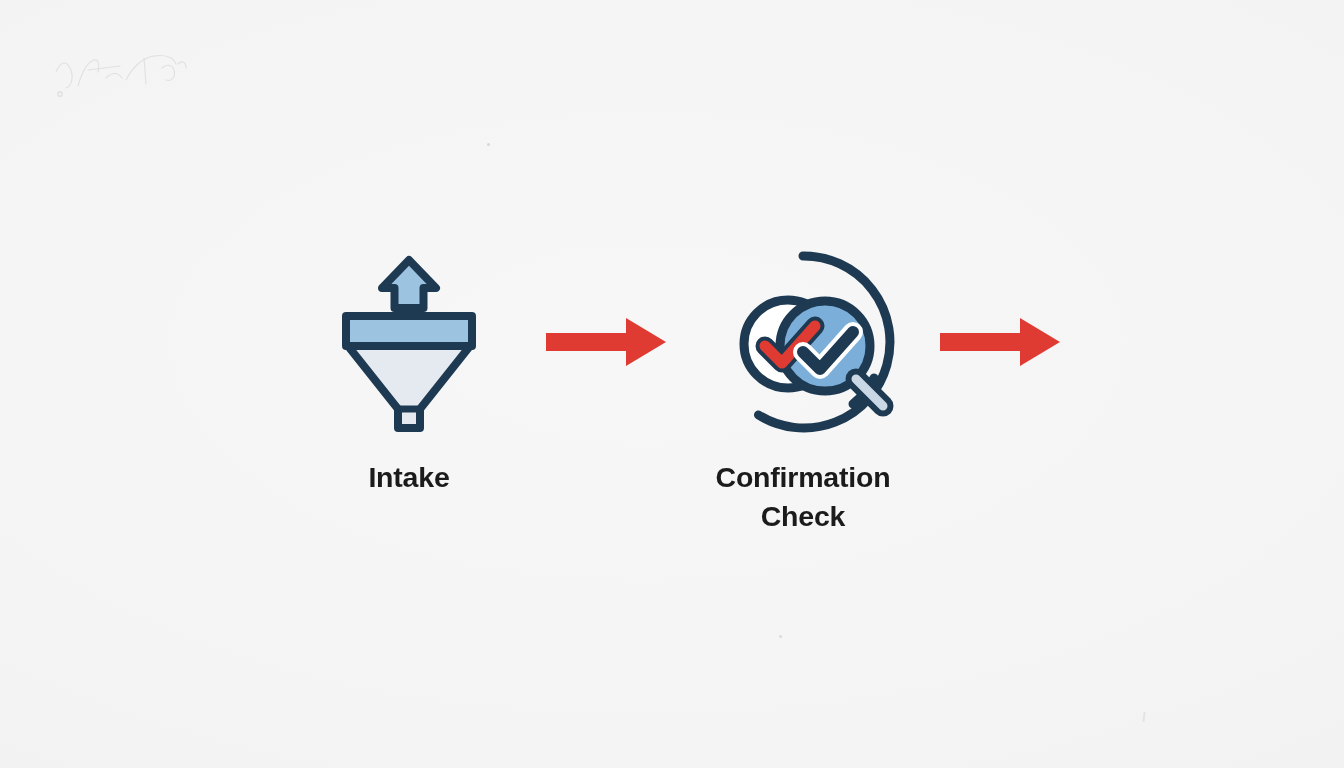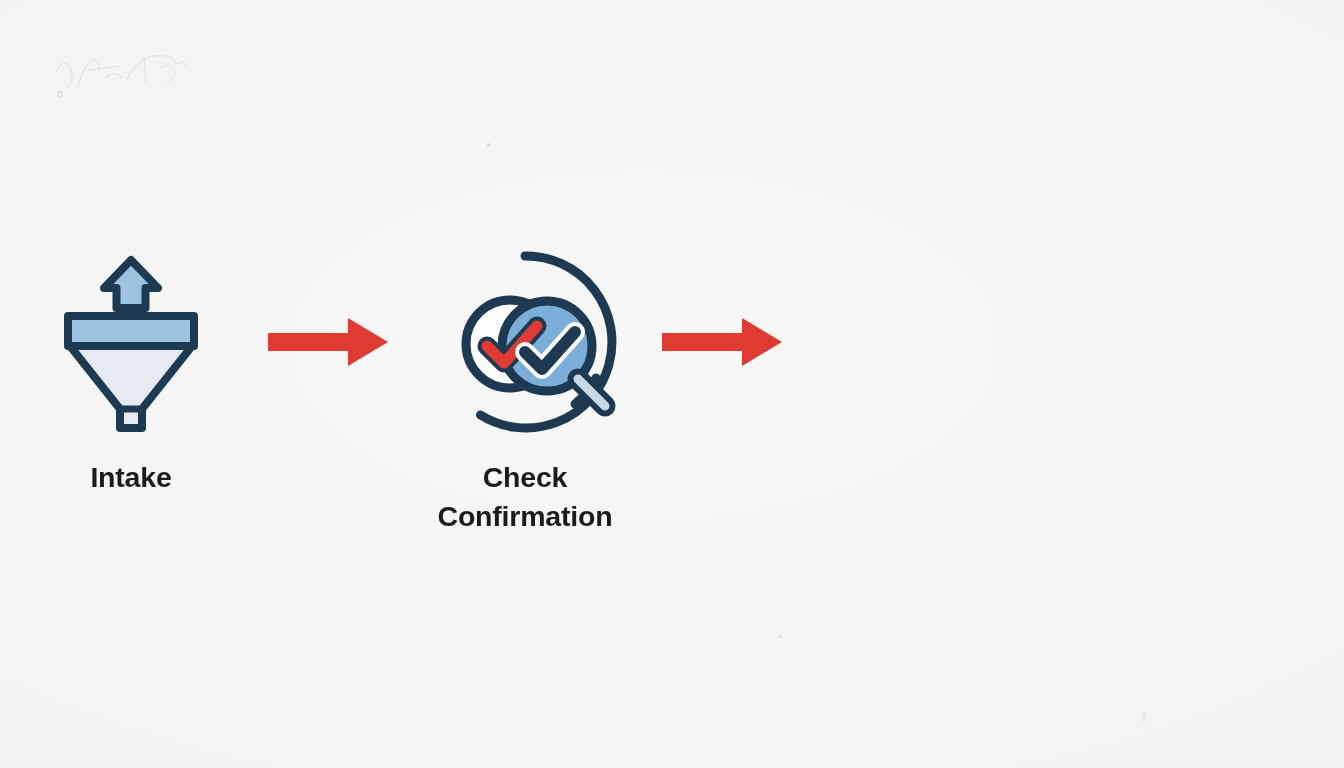--- a/index.html
+++ b/index.html
@@ -63,21 +63,21 @@
 
   
   #flow {
     position: absolute;
     left: 0;
     top: 0;
     width: 1344px;
     height: 768px;
     display: flex;
     align-items: flex-start;
-    justify-content: flex-start;
+    justify-content: center;
   }
 
   .stage {
     width: 262px;
     display: flex;
     flex-direction: column;
     align-items: center;
     margin-top: 246px;
   }
 
@@ -169,22 +169,22 @@
         <path d="M153 133 L180 160" stroke="#c9d8e4" stroke-width="9" stroke-linecap="round"></path>
 
         <path d="M62 100 L79 117 L112 80" fill="none" stroke="#1e3a52" stroke-width="19" stroke-linecap="round" stroke-linejoin="round"></path>
         <path d="M62 100 L79 117 L112 80" fill="none" stroke="#e03b32" stroke-width="11" stroke-linecap="round" stroke-linejoin="round"></path>
 
         <path d="M100 106 L117 123 L150 86" fill="none" stroke="#ffffff" stroke-width="20" stroke-linecap="round" stroke-linejoin="round"></path>
         <path d="M100 106 L117 123 L150 86" fill="none" stroke="#1e3a52" stroke-width="12" stroke-linecap="round" stroke-linejoin="round"></path>
       </svg>
     </div>
     <div class="stage-label">
+      <div>Confirmation</div>
       <div>Check</div>
-      <div>Confirmation</div>
     </div>
   </div>
 
   <div class="connector">
     <svg width="132" height="60" viewBox="0 0 132 60">
       <path d="M6 21 L86 21 L86 6 L126 30 L86 54 L86 39 L6 39 Z" fill="#e03b32"></path>
     </svg>
   </div>
 
 

